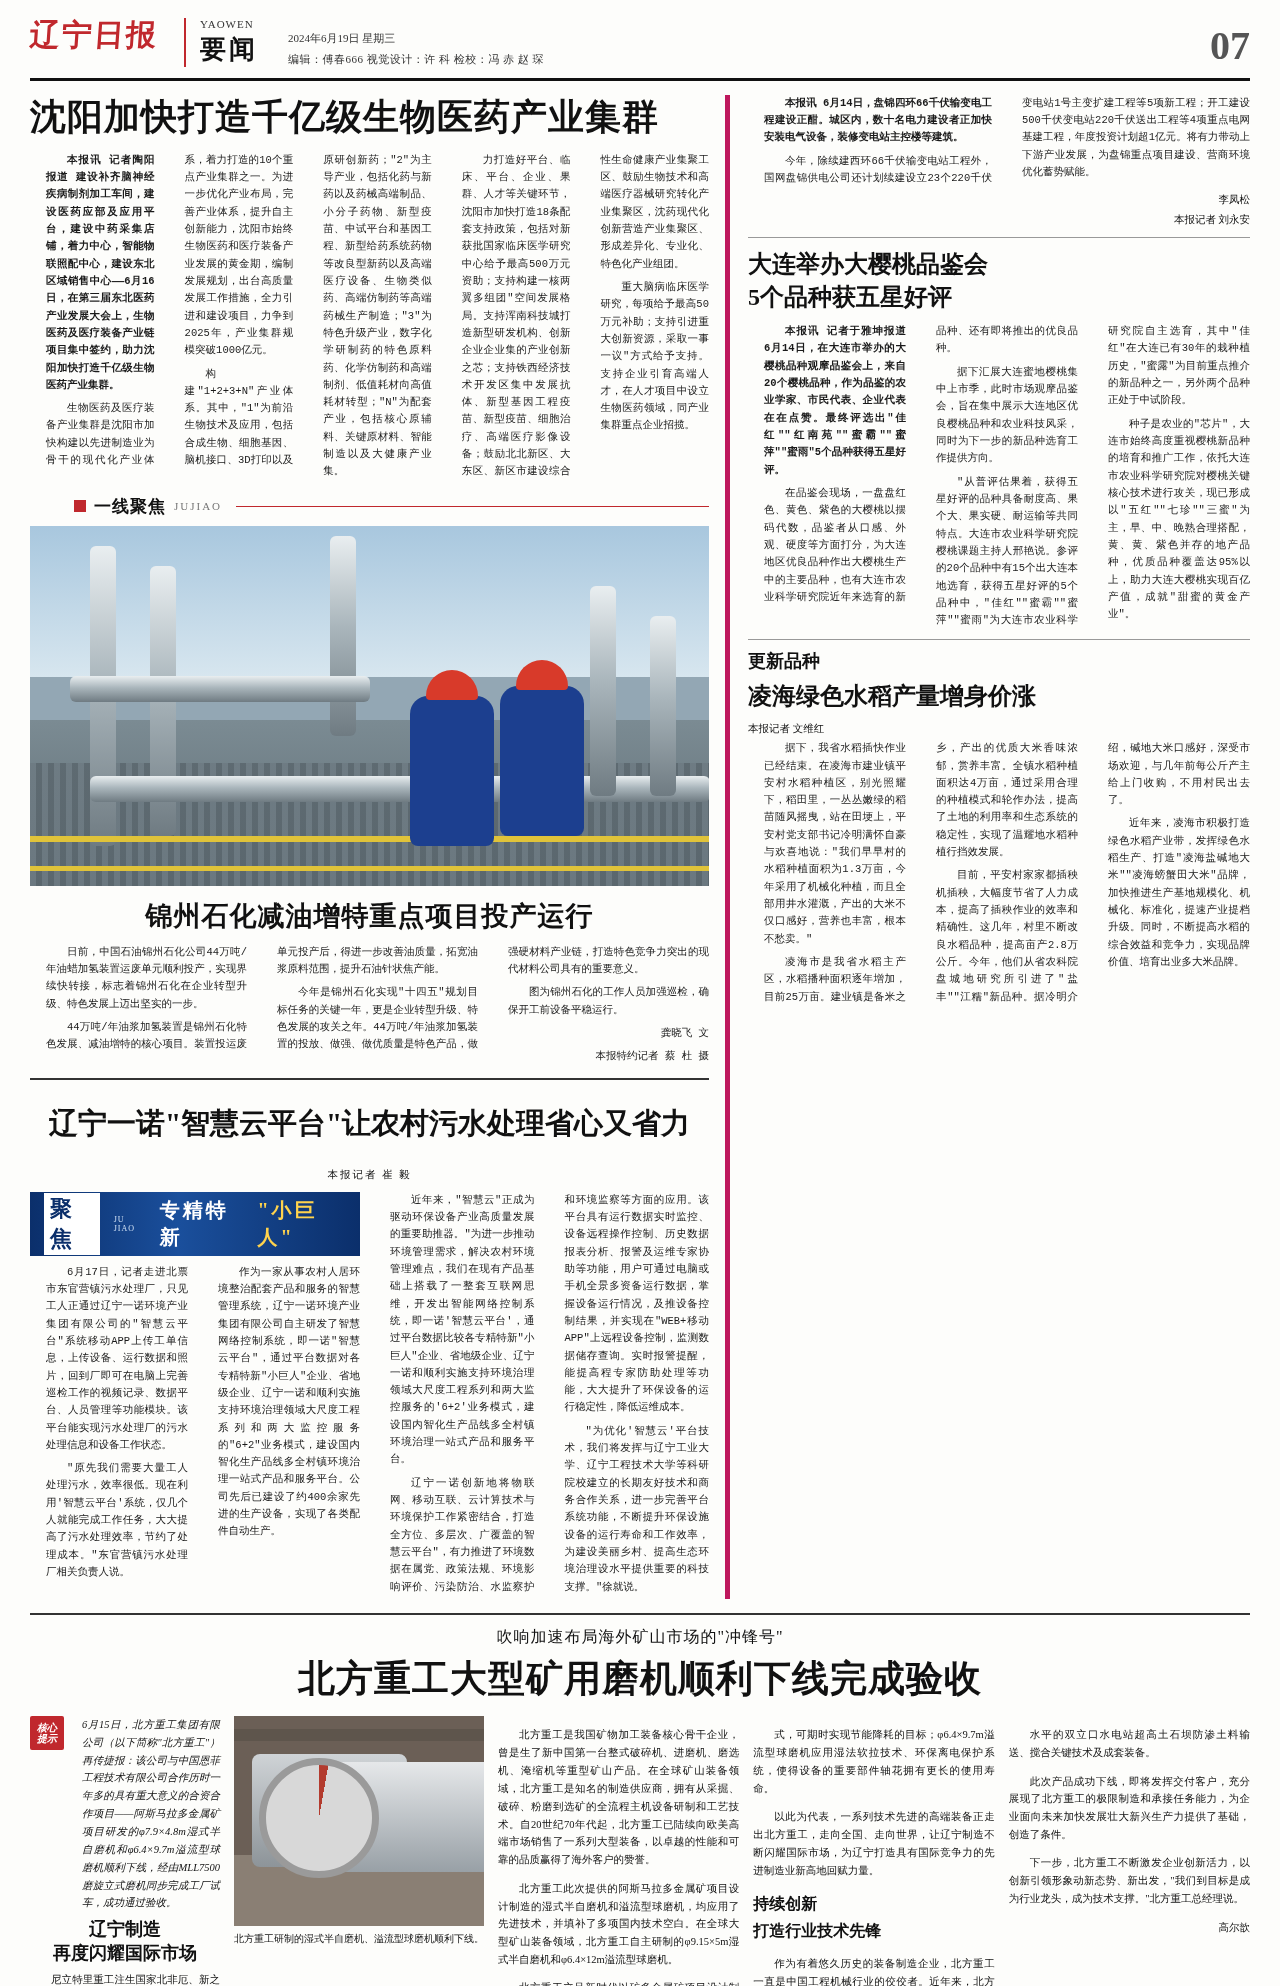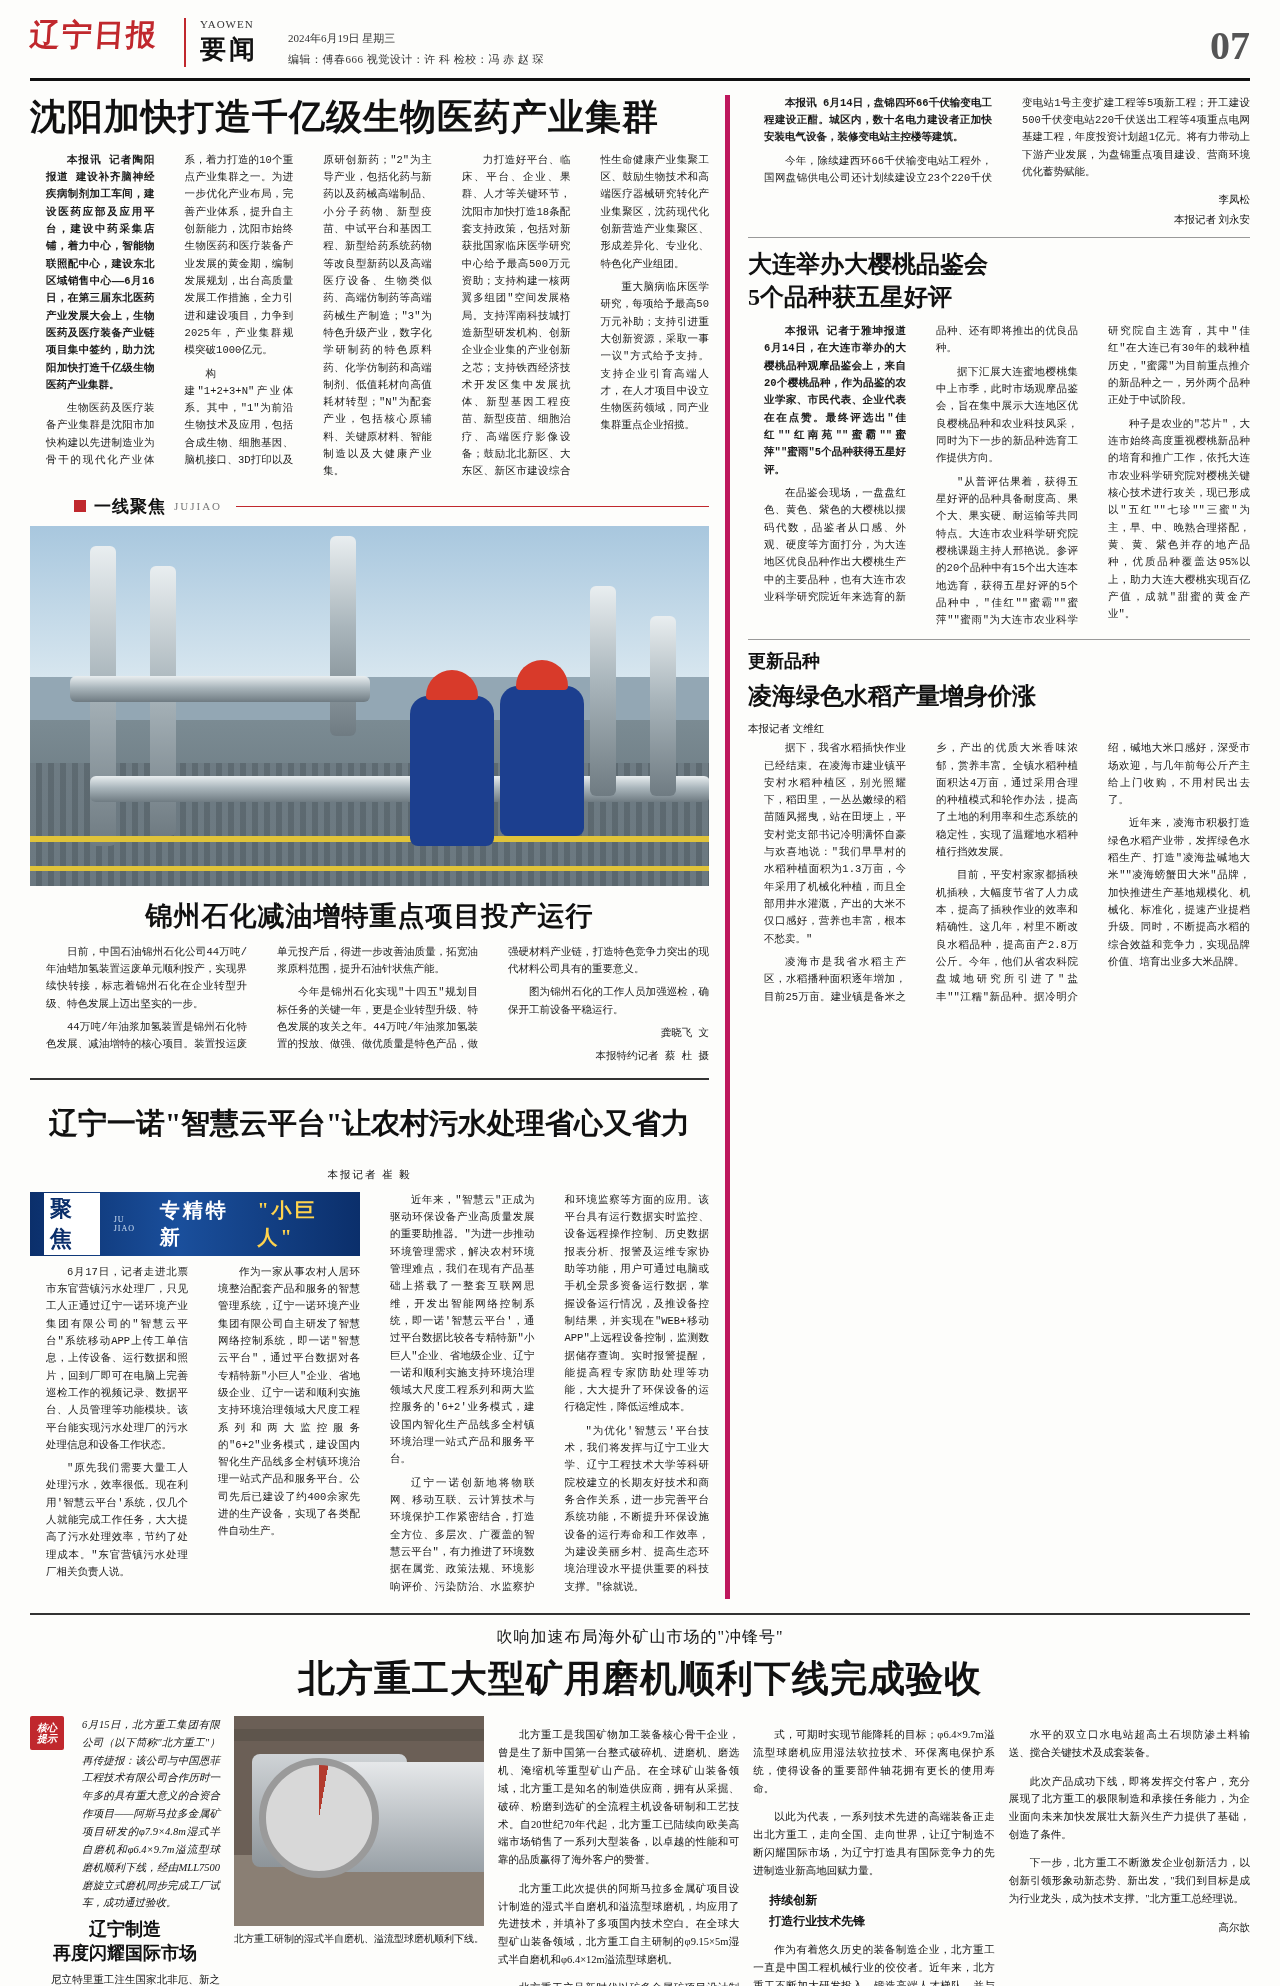--- a/index.html
+++ b/index.html
@@ -104,21 +104,21 @@
   }
   .photo2 { position:relative; width:100%; height:210px; overflow:hidden; background:#6b5f56; }
   .photo2 .floor { position:absolute; left:0; right:0; bottom:0; height:34%; background:#8a7f74; }
   .photo2 .mill { position:absolute; left:7%; top:18%; width:62%; height:54%; background:linear-gradient(#cfd3d6,#8d9499); border-radius:8px; }
   .photo2 .ring { position:absolute; left:10%; top:20%; width:120px; height:120px; border-radius:50%;
     background:conic-gradient(#b33b2e 0 10deg,#d8d8d8 10deg 20deg); border:7px solid #9a9a9a; }
   .photo2 .drum { position:absolute; left:34%; top:22%; width:190px; height:110px; background:linear-gradient(#e6e8ea,#98a0a6); border-radius:10px; }
   .photo2 .beam { position:absolute; left:0; right:0; top:6%; height:12px; background:#5e554c; }
   .photo2cap { font-size:10px; margin-top:4px; }
 
-  .subhead { font-size:12px; font-weight:bold; margin:8px 0 4px 16px; }
+  .subhead { font-size:16px; font-weight:bold; margin:8px 0 4px 0; }
   .mini-title { font-size:18px; font-weight:bold; line-height:1.3; margin:6px 0; }
   .signoff { text-align:right; font-size:10.5px; margin-top:4px; }
 </style>
 </head>
 <body>
 
 <div class="page">
 
   <div class="masthead">
     <div class="logo-box">

